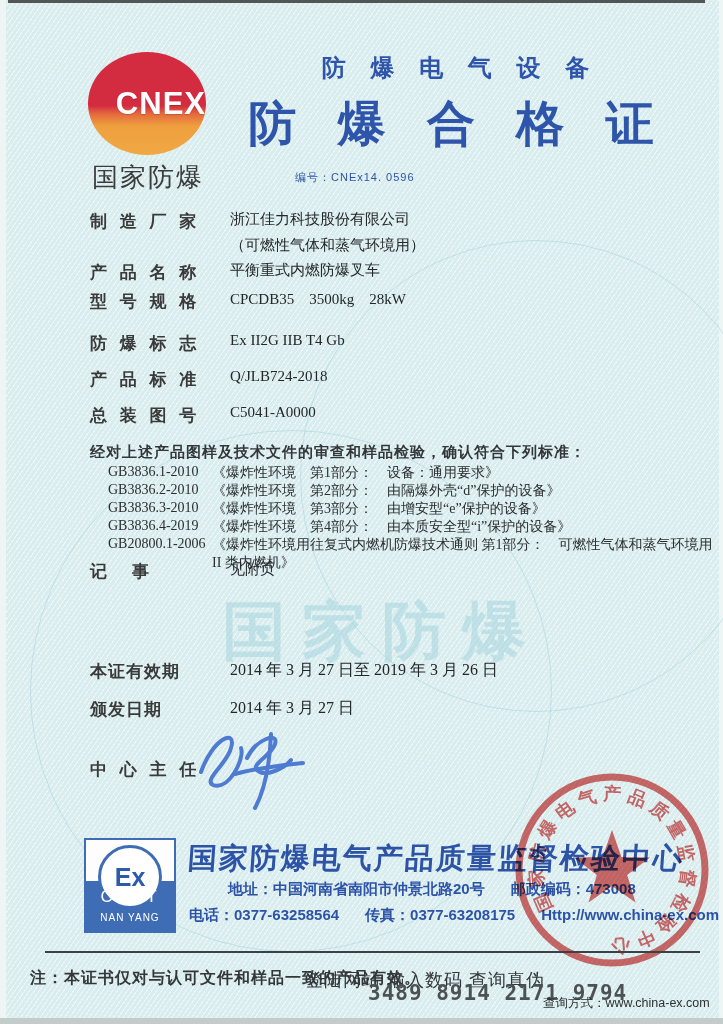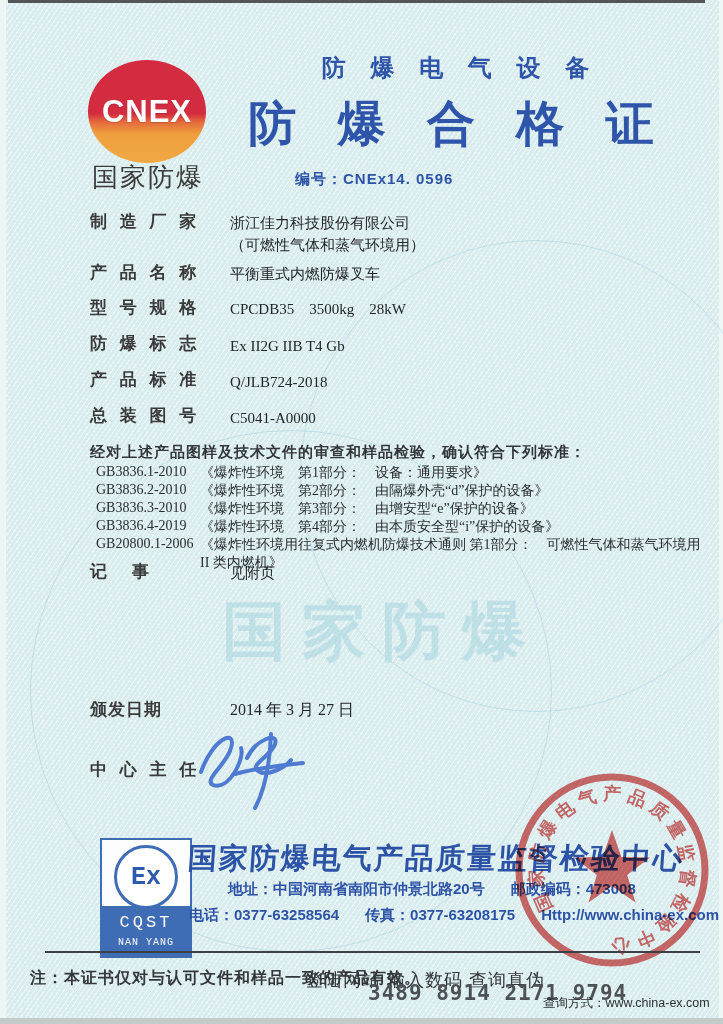--- a/index.html
+++ b/index.html
@@ -22,65 +22,65 @@
   .gc2{width:520px;height:520px;left:30px;top:430px;}
 
   .watermark{
     position:absolute;left:222px;top:588px;
     font-size:64px;font-weight:bold;letter-spacing:16px;
     color:rgba(160,210,222,0.5);white-space:nowrap;
   }
 
   
   .cnex{
-    position:absolute;left:88px;top:60px;width:118px;height:103px;border-radius:50%;
+    position:absolute;left:88px;top:52px;width:118px;height:103px;border-radius:50%;
     background:linear-gradient(180deg,#d32b40 0%,#d32b40 52%,#e4683d 60%,#efa03e 72%,#f0a843 100%);
-    display:flex;align-items:center;justify-content:center;
+    display:flex;align-items:center;justify-content:flex-end;
   }
   .cnex-text{color:#fff;font-weight:bold;font-size:31px;letter-spacing:1px;text-shadow:0 1px 1px rgba(0,0,0,0.15);}
   .cnex-caption{
     position:absolute;left:80px;top:160px;width:136px;text-align:center;
     font-size:26px;color:#3c3c3c;letter-spacing:2px;
   }
 
   
   .doc-type{
     position:absolute;left:240px;top:52px;width:440px;text-align:center;
     color:#2e55a9;font-weight:bold;font-size:24px;letter-spacing:9px;white-space:nowrap;
   }
   .cert-title{
     position:absolute;left:218px;top:92px;width:480px;text-align:center;
     color:#2e55a9;font-weight:bold;font-size:48px;letter-spacing:14px;white-space:nowrap;
   }
   .cert-number{
     position:absolute;left:295px;top:170px;
-    color:#2d54a8;font-weight:bold;font-size:15px;letter-spacing:1px;
-  }
-
-  
-  .row{position:absolute;left:90px;display:flex;align-items:flex-end;white-space:nowrap;}
+    color:#2d54a8;font-weight:normal;font-size:11px;letter-spacing:1px;
+  }
+
+  
+  .row{position:absolute;left:90px;display:flex;align-items:flex-start;white-space:nowrap;}
   .flabel{width:112px;font-size:17px;font-weight:bold;color:#3a3a3a;letter-spacing:4px;font-family:"Liberation Sans",sans-serif;}
   .fvalue{margin-left:28px;font-size:15px;color:#23262a;font-family:"Liberation Serif",serif;}
 
   
   .std-intro{position:absolute;left:90px;top:443px;font-size:15px;font-weight:bold;color:#33373b;letter-spacing:1px;}
-  .std{position:absolute;left:96px;display:flex;white-space:nowrap;font-family:"Liberation Serif",serif;font-size:14px;color:#2a2d31;}
+  .std{position:absolute;left:108px;display:flex;white-space:nowrap;font-family:"Liberation Serif",serif;font-size:14px;color:#2a2d31;}
   .std .code{width:94px;}
   .std .stitle{margin-left:10px;}
 
   
   .vlabel{width:112px;font-size:17px;font-weight:bold;color:#3a3a3a;letter-spacing:1px;}
   .vvalue{margin-left:28px;font-size:16px;color:#23262a;font-family:"Liberation Serif",serif;}
 
   
   .sig-label{position:absolute;left:90px;top:758px;font-size:17px;font-weight:bold;color:#3a3a3a;letter-spacing:4px;}
   .sig-svg{position:absolute;left:185px;top:718px;}
 
   
-  .excqst{position:absolute;left:100px;top:838px;width:92px;height:120px;border:2px solid #3f6db5;background:#fdfdfd;box-sizing:border-box;font-family:Liberation Mono, monospace;}
+  .excqst{position:absolute;left:84px;top:838px;width:92px;height:95px;border:2px solid #3f6db5;background:#fdfdfd;box-sizing:border-box;}
   .excqst .blue-half{position:absolute;left:0;right:0;bottom:0;height:50px;background:#3f6db5;}
   .excqst .ex-circle{
     position:absolute;top:5px;left:50%;transform:translateX(-50%);
     width:58px;height:58px;border:3px solid #3f6db5;border-radius:50%;background:#fff;
     display:flex;align-items:center;justify-content:center;z-index:2;
     color:#2d5bac;font-weight:bold;font-size:25px;
   }
   .excqst .cqst{position:absolute;left:0;right:0;bottom:24px;text-align:center;color:#fff;font-size:17px;letter-spacing:3px;z-index:3;}
   .excqst .nanyang{position:absolute;left:0;right:0;bottom:8px;text-align:center;color:#fff;font-size:10px;letter-spacing:1px;z-index:3;}
 
@@ -133,21 +133,21 @@
     <span class="fvalue">浙江佳力科技股份有限公司</span>
   </div>
   <div class="row" style="top:236px">
     <span class="flabel"></span>
     <span class="fvalue">（可燃性气体和蒸气环境用）</span>
   </div>
   <div class="row" style="top:261px">
     <span class="flabel">产 品 名 称</span>
     <span class="fvalue">平衡重式内燃防爆叉车</span>
   </div>
-  <div class="row" style="top:296px">
+  <div class="row" style="top:290px">
     <span class="flabel">型 号 规 格</span>
     <span class="fvalue">CPCDB35　3500kg　28kW</span>
   </div>
   <div class="row" style="top:332px">
     <span class="flabel">防 爆 标 志</span>
     <span class="fvalue">Ex II2G IIB T4 Gb</span>
   </div>
   <div class="row" style="top:368px">
     <span class="flabel">产 品 标 准</span>
     <span class="fvalue">Q/JLB724-2018</span>
@@ -181,20 +181,24 @@
   <div class="std" style="top:554px">
     <span class="code"></span>
     <span class="stitle">II 类内燃机》</span>
   </div>
 
   <div class="row" style="top:560px">
     <span class="flabel">记　事</span>
     <span class="fvalue">见附页</span>
   </div>
 
+  <div class="row" style="top:660px">
+    <span class="vlabel">本证有效期</span>
+    <span class="vvalue">2014 年 3 月 27 日至 2019 年 3 月 26 日</span>
+  </div>
   <div class="row" style="top:698px">
     <span class="vlabel">颁发日期</span>
     <span class="vvalue">2014 年 3 月 27 日</span>
   </div>
 
   <div class="sig-label">中 心 主 任</div>
   <svg class="sig-svg" width="130" height="96" viewBox="0 0 130 96">
     <g fill="none" stroke="#3f6fce" stroke-width="4" stroke-linecap="round" opacity="0.9">
       <path d="M16,54 C28,20 52,10 46,30 C42,46 18,62 28,67 C44,73 60,40 56,30"></path>
       <path d="M62,40 C72,20 94,14 90,26 C86,38 66,46 72,52 C80,60 100,50 106,42"></path>

